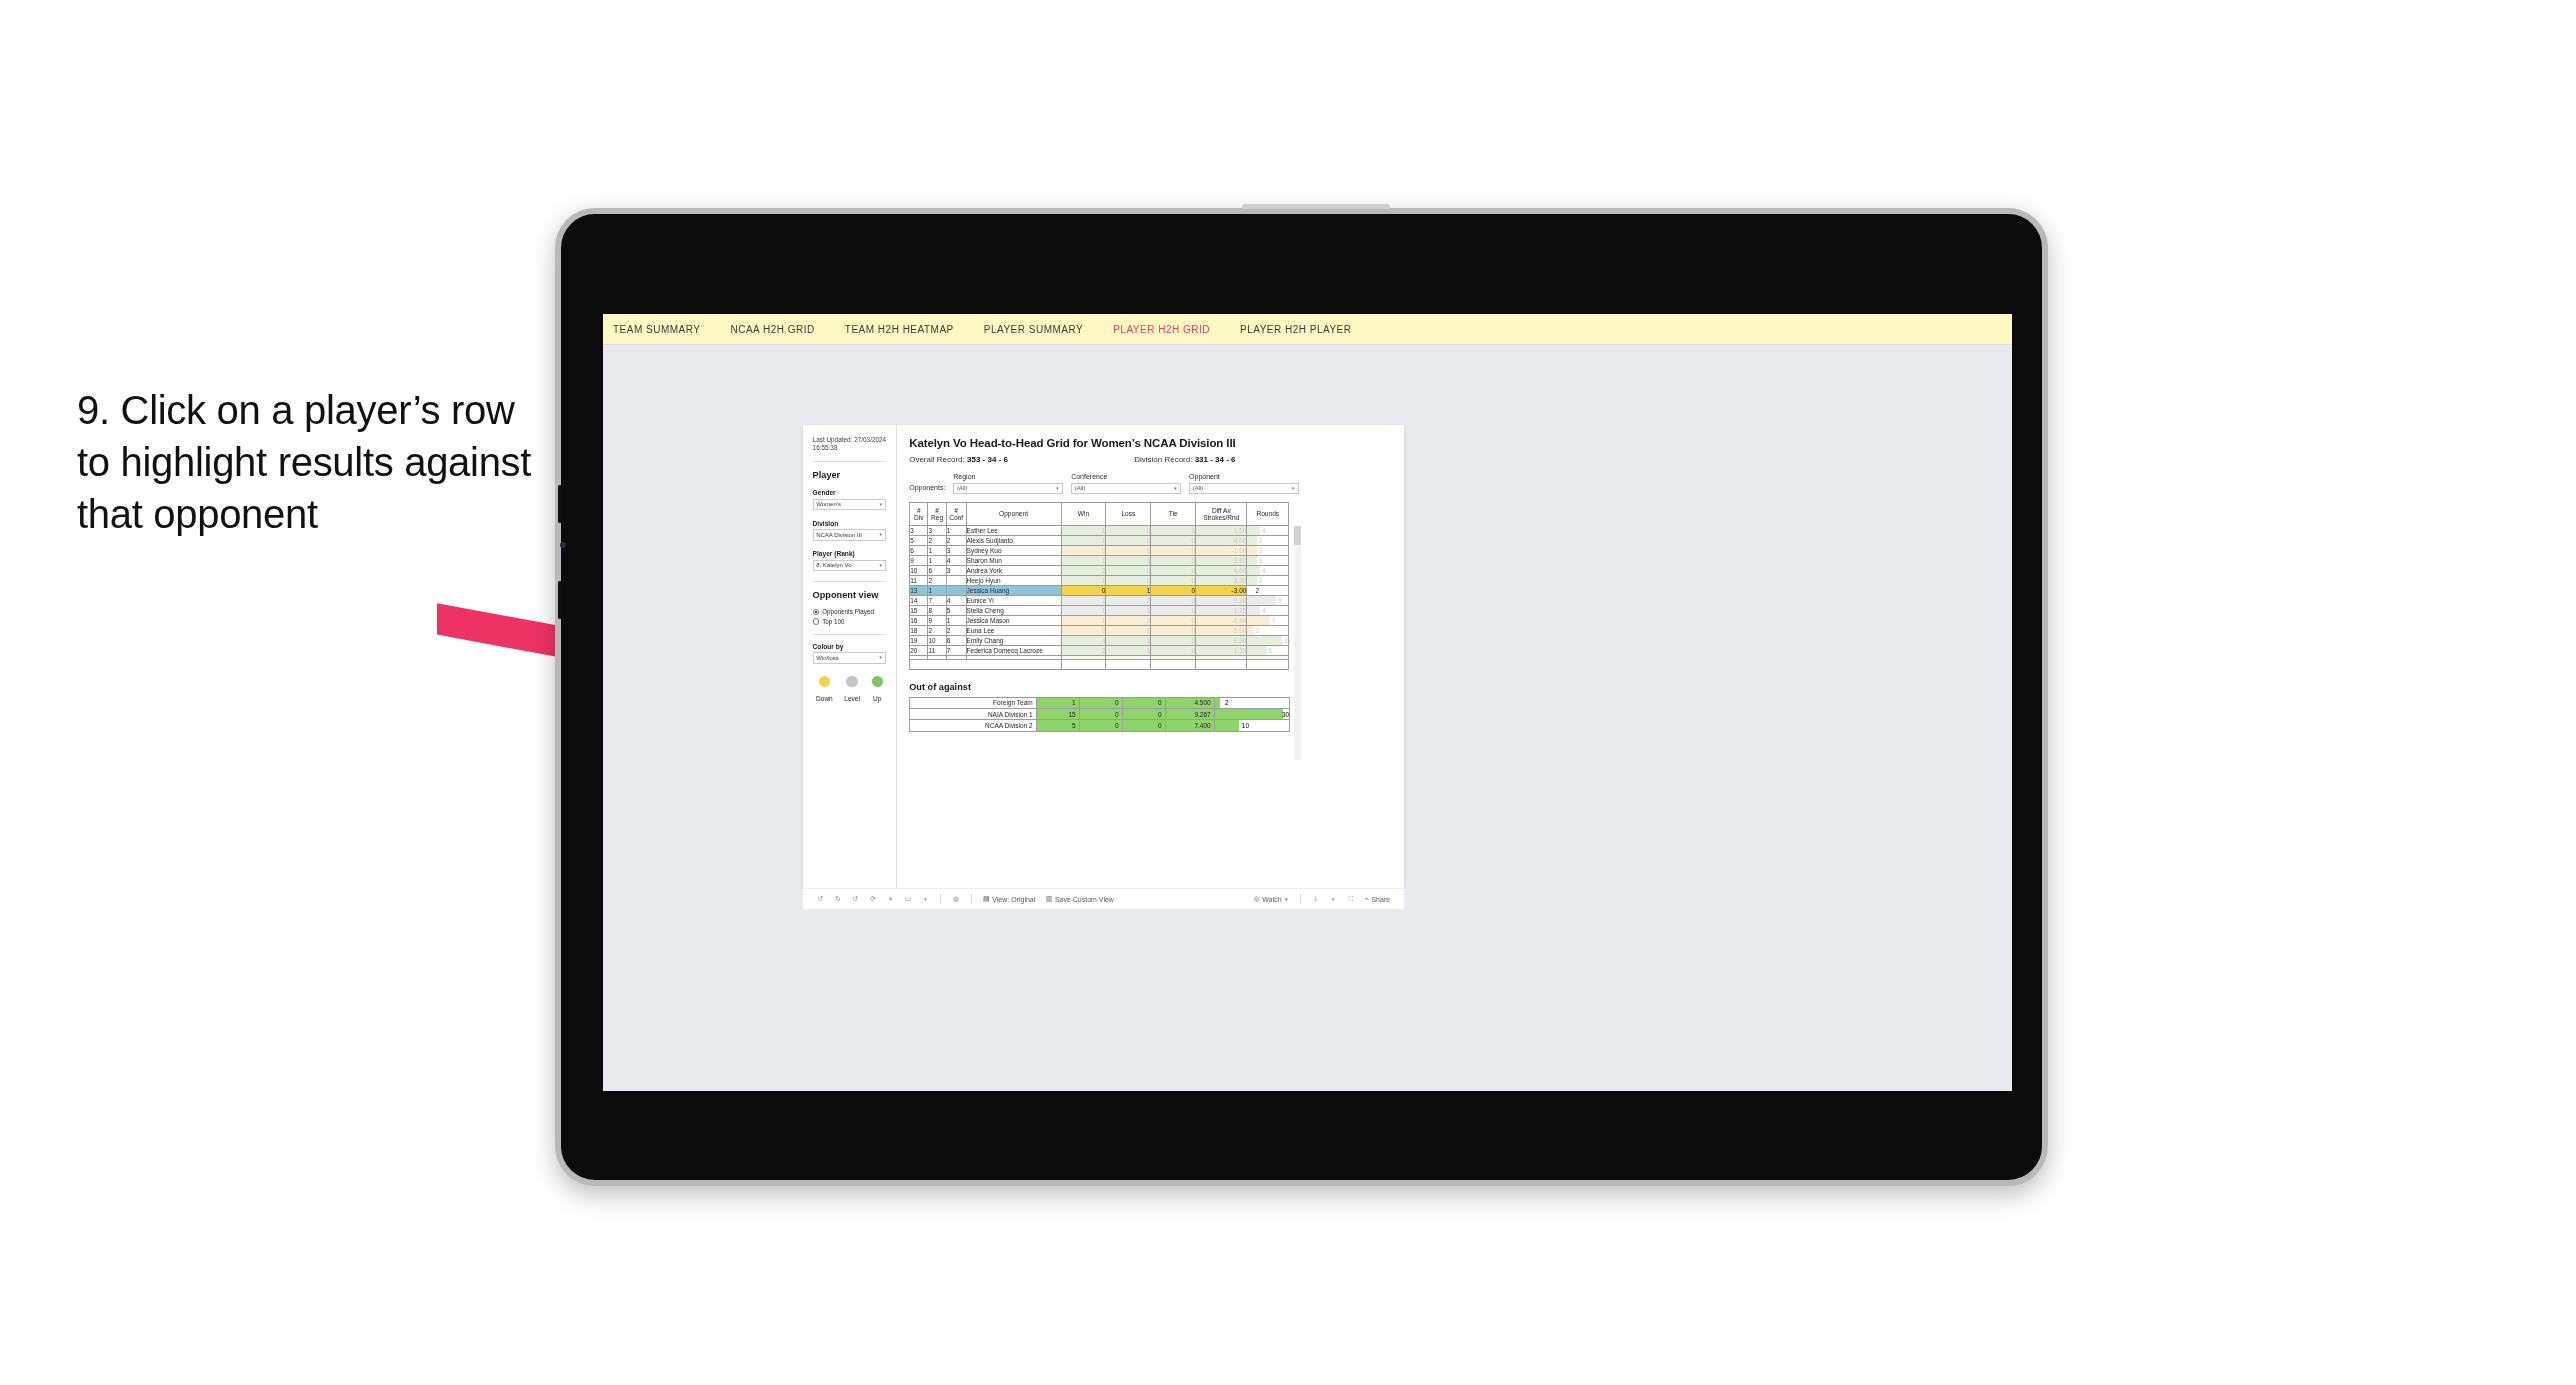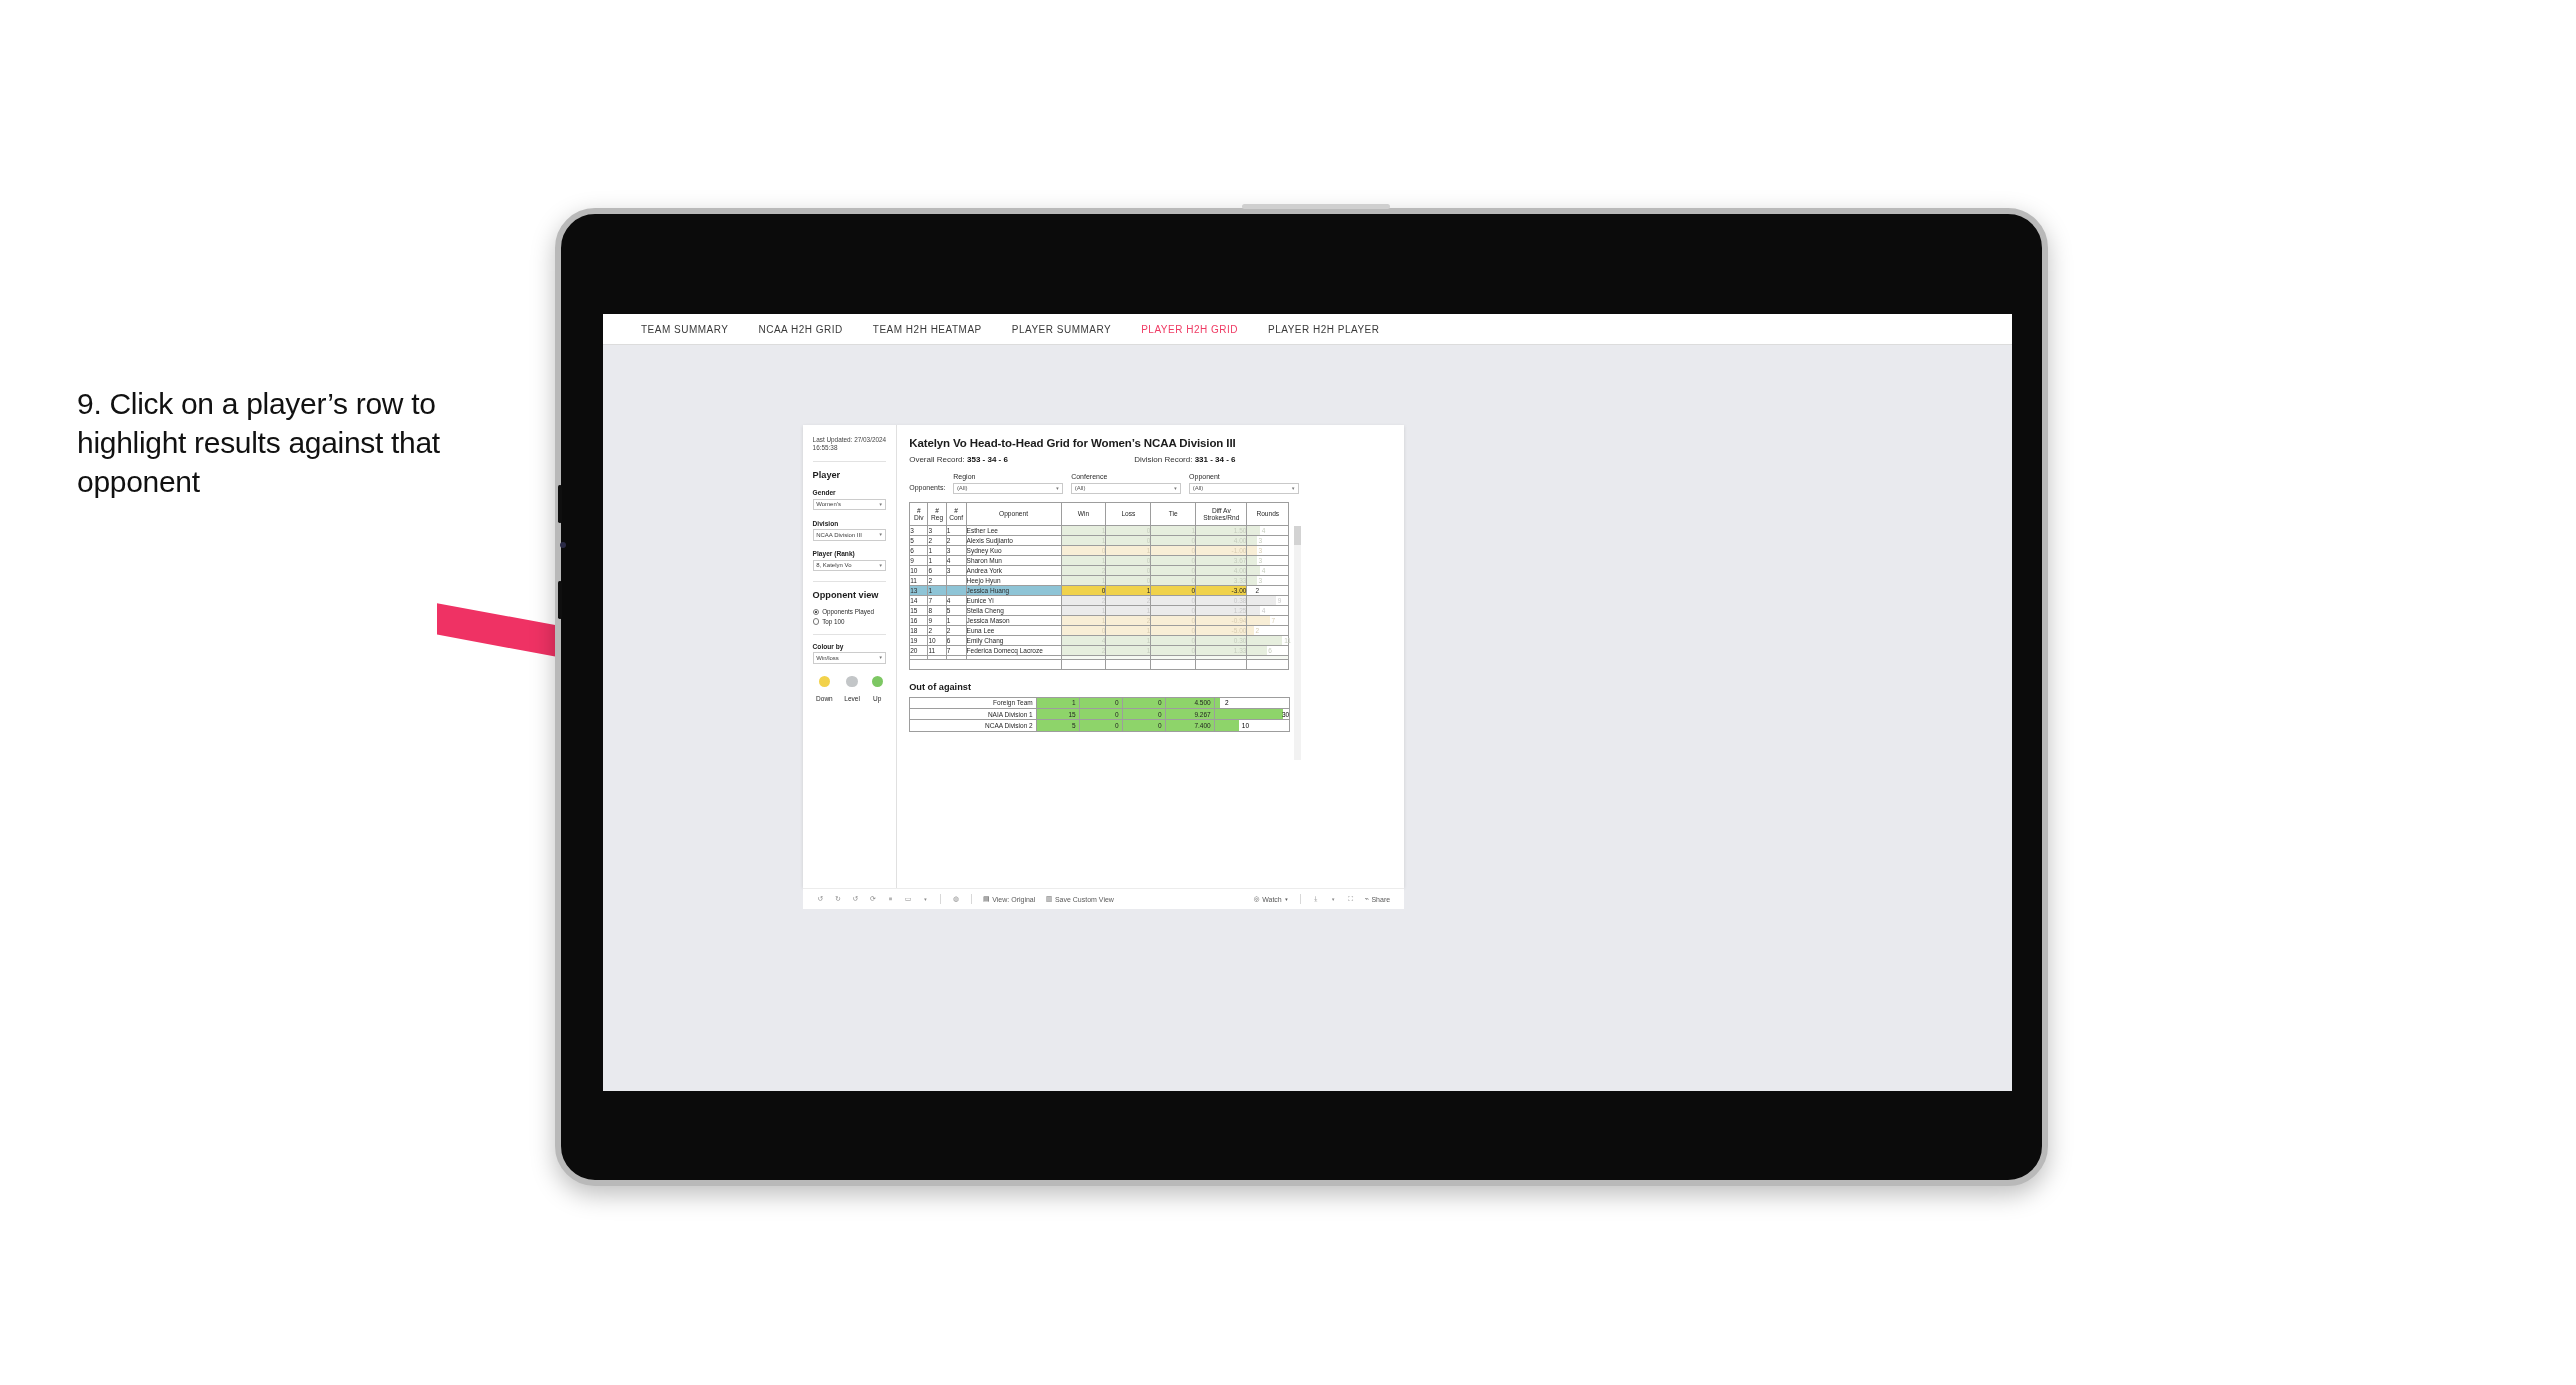--- a/index.html
+++ b/index.html
@@ -10,21 +10,21 @@
     overflow: hidden;
   }
   .stage { position: relative; width: 2576px; height: 1386px; background:#fff; }
 
   
   .caption {
     position: absolute;
     left: 77px; top: 384px;
     width: 472px;
     font-family: "Liberation Sans", sans-serif;
-    font-size: 30px;
+    font-size: 40px;
     line-height: 1.30;
     color: #111111;
     letter-spacing: -0.3px;
     font-weight: 400;
   }
 
   
   .arrow { position: absolute; left: 437px; top: 603px; width: 699px; height: 175px; pointer-events:none; }
 
   
@@ -78,22 +78,22 @@
     content:""; position:absolute; left:7px; right:7px; bottom:0; height:2.6px; background:#c2123e;
   }
   .appbar-right {
     margin-left:auto; display:flex; align-items:center; gap:10.5px; padding-right:23px;
     font-size:10.5px; color:#333;
   }
   .vsep { color:#bbb; }
 
   
   .subnav {
-    height:31px; background:#ffffff; display:flex; align-items:center;
-    padding-left:38px; gap:30px; border-bottom:0.9px solid #dcdcdc;
+    height:31px; background:#fef9c3; display:flex; align-items:center;
+    padding-left:10px; gap:30px; border-bottom:0.9px solid #dcdcdc;
   }
   .subtab { font-size:10px; letter-spacing:0.5px; color:#3a3a3a; cursor:pointer; white-space:nowrap; }
   .subtab.active { color:#ef3a63; }
 
   
   .workspace { position:relative; height: 700px; background:#e9eaee; }
 
   .dashcard {
     position:absolute; left:200px; top:80px;
     width: 601px; height: 463px;

